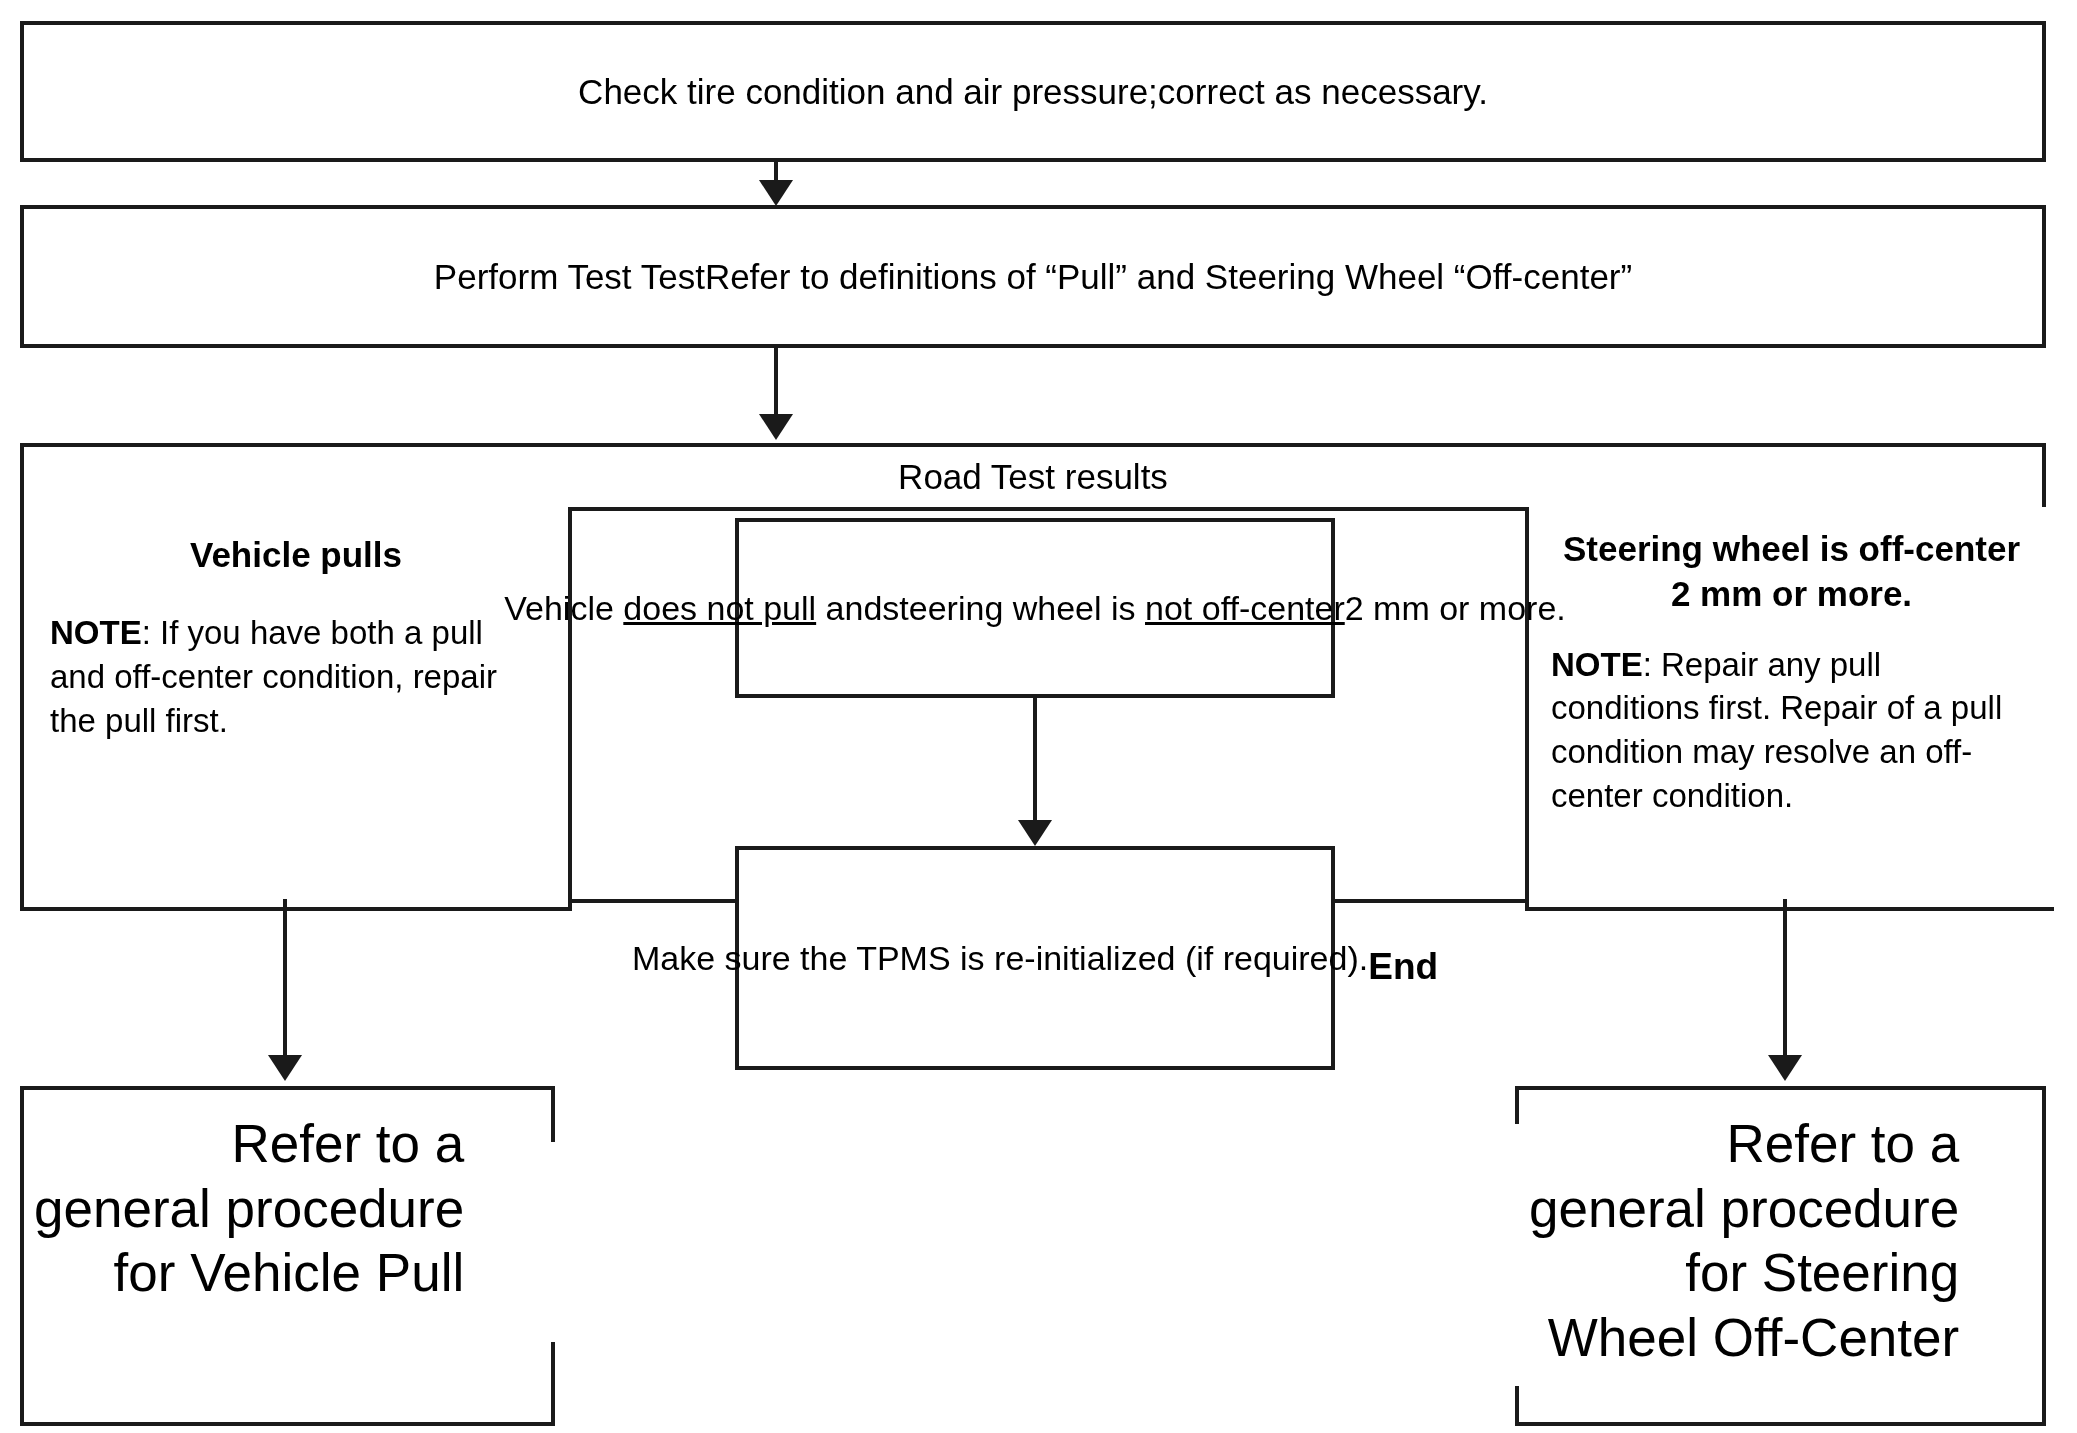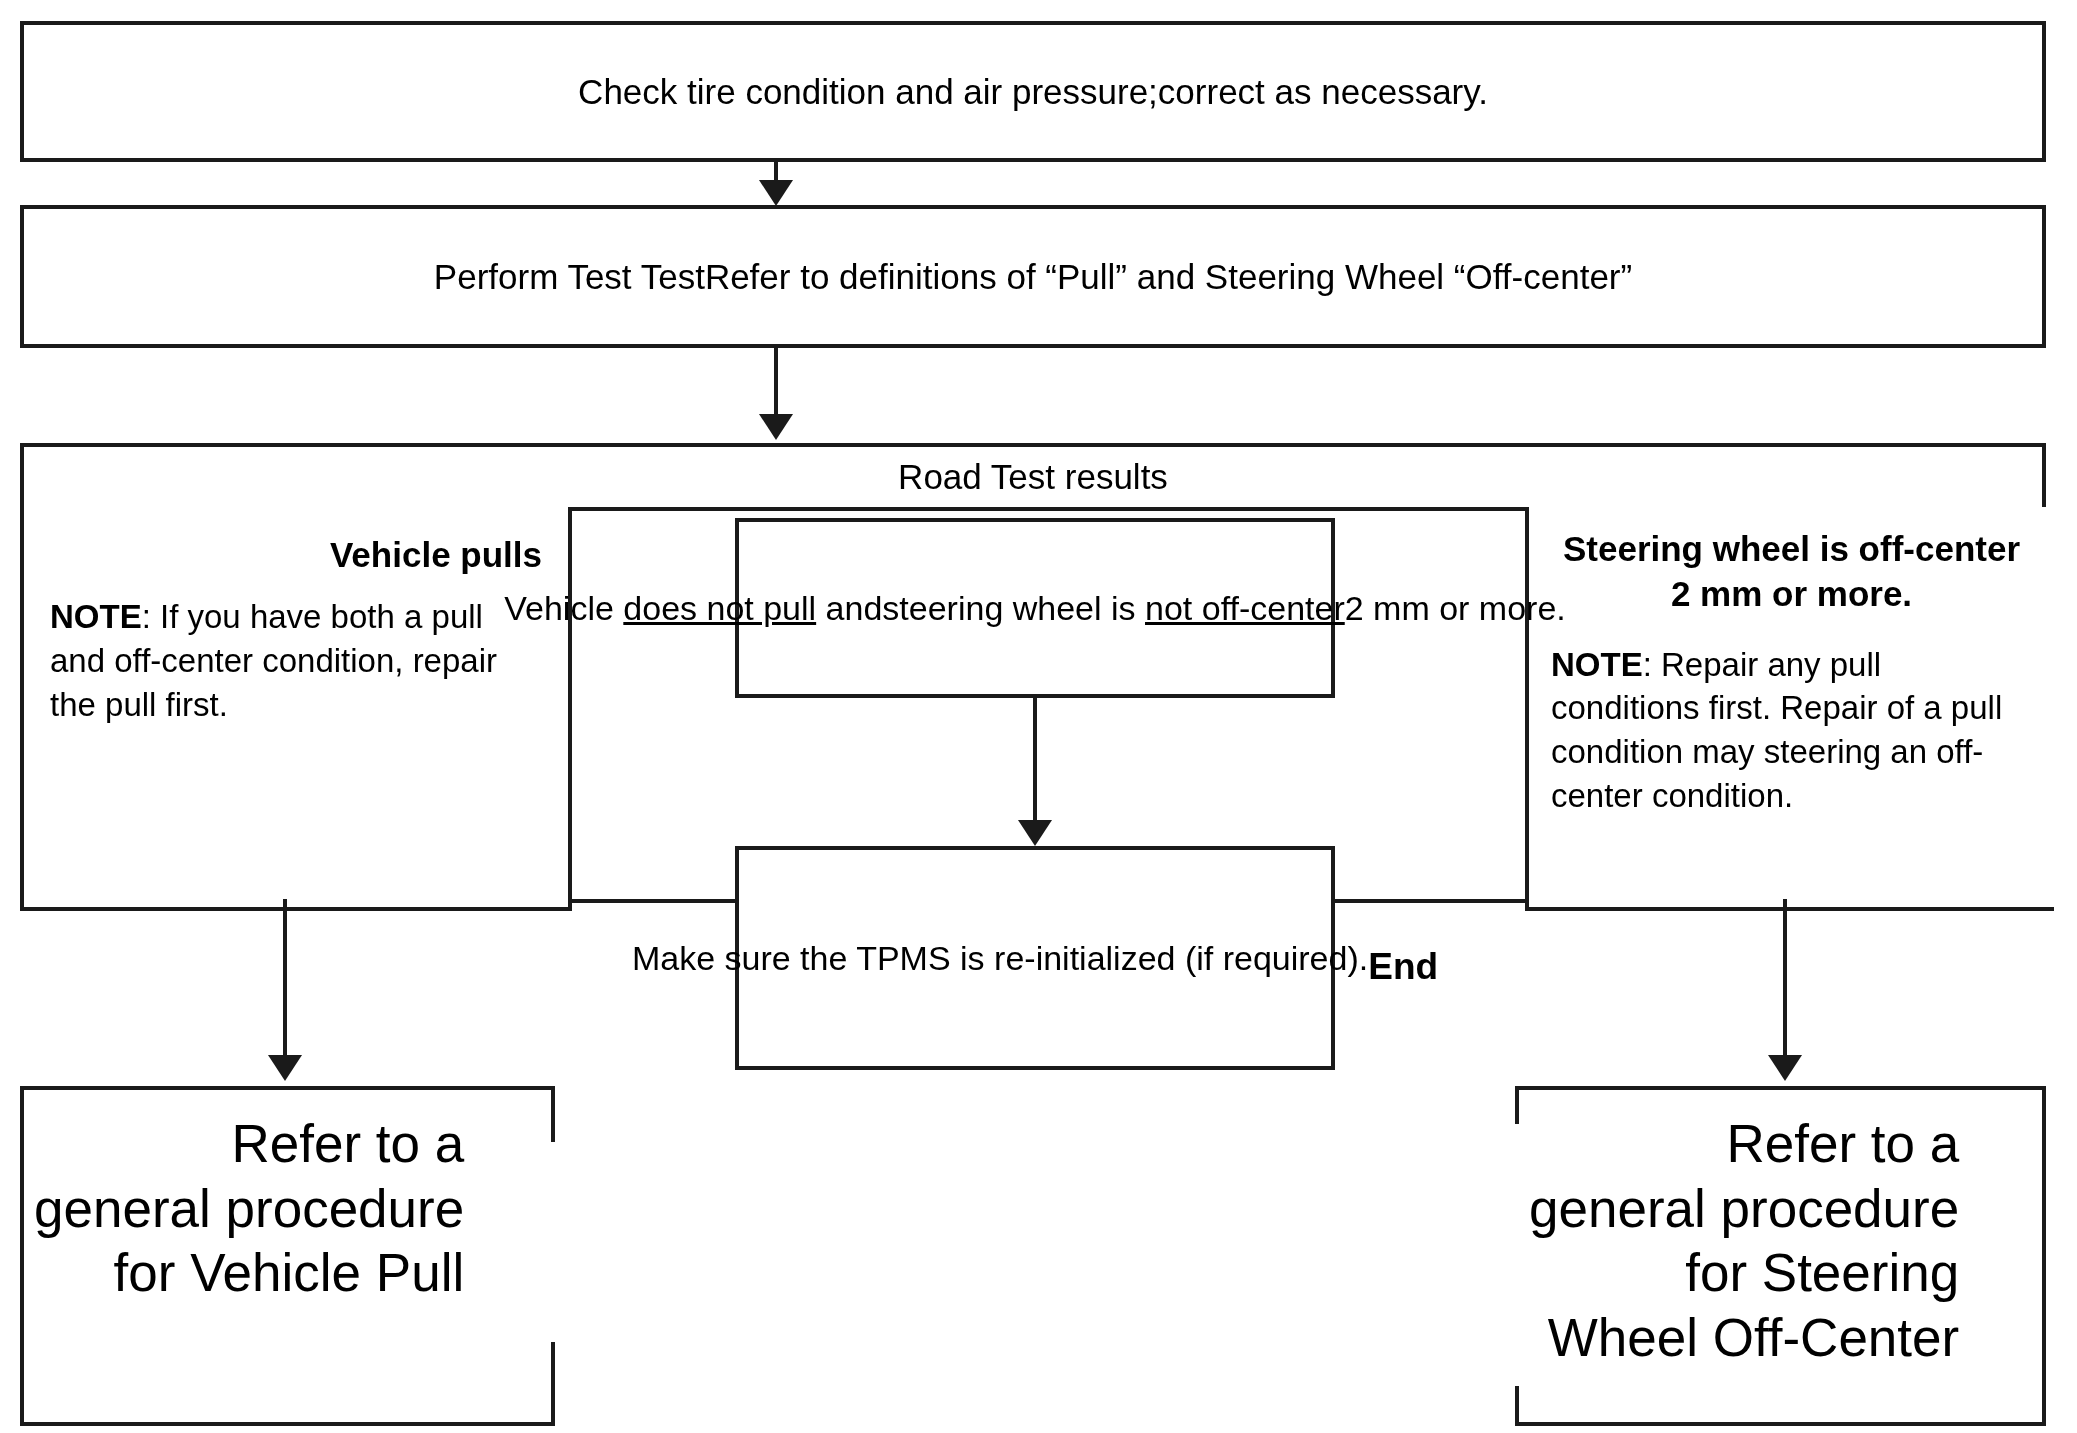--- a/index.html
+++ b/index.html
@@ -71,22 +71,22 @@
     position:absolute;
     left:-4px; top:60px;
     width:552px; height:404px;
     box-sizing:border-box;
     border:4px solid #1a1a1a;
     border-top:none;
     background:#ffffff;
     padding:20px 26px 0 26px;
   }
   #box-pulls .hd{
-    display:block;text-align:right;font-weight:bold;font-size:35px;
-    margin:8px 0 20px 0;
+    display:block;text-align:center;font-weight:bold;font-size:35px;
+    margin:8px 0 36px 0;
   }
   #box-pulls .para{font-size:33px;line-height:1.33;}
 
   
   #box-nopull{
     left:735px; top:518px; width:600px; height:180px;
     padding:0 14px;
   }
   #box-nopull .line{margin:2px 0;font-size:34px;}
 
@@ -178,21 +178,21 @@
       <span>Road Test results</span>
     </div>
 
     <div id="box-pulls">
       <span class="hd">Vehicle pulls</span>
       <span class="para"><span class="bold">NOTE</span><span>: If you have both a pull and off-center condition, repair the pull first.</span></span>
     </div>
 
     <div id="box-offcenter">
       <span class="hd"><span>Steering wheel is off-</span><span>center 2 mm or more.</span></span>
-      <span class="para"><span class="bold">NOTE</span><span>: Repair any pull conditions first. Repair of a pull condition may steering an off-center condition.</span></span>
+      <span class="para"><span class="bold">NOTE</span><span>: Repair any pull conditions first. Repair of a pull condition may resolve an off-center condition.</span></span>
     </div>
 
   </div>
 
   <div class="node" id="box-nopull">
     <span class="line"><span>Vehicle </span><span class="u">does not pull</span><span> and</span></span>
     <span class="line"><span>steering wheel is </span><span class="u">not off-center</span></span>
     <span class="line">2 mm or more.</span>
   </div>
 

